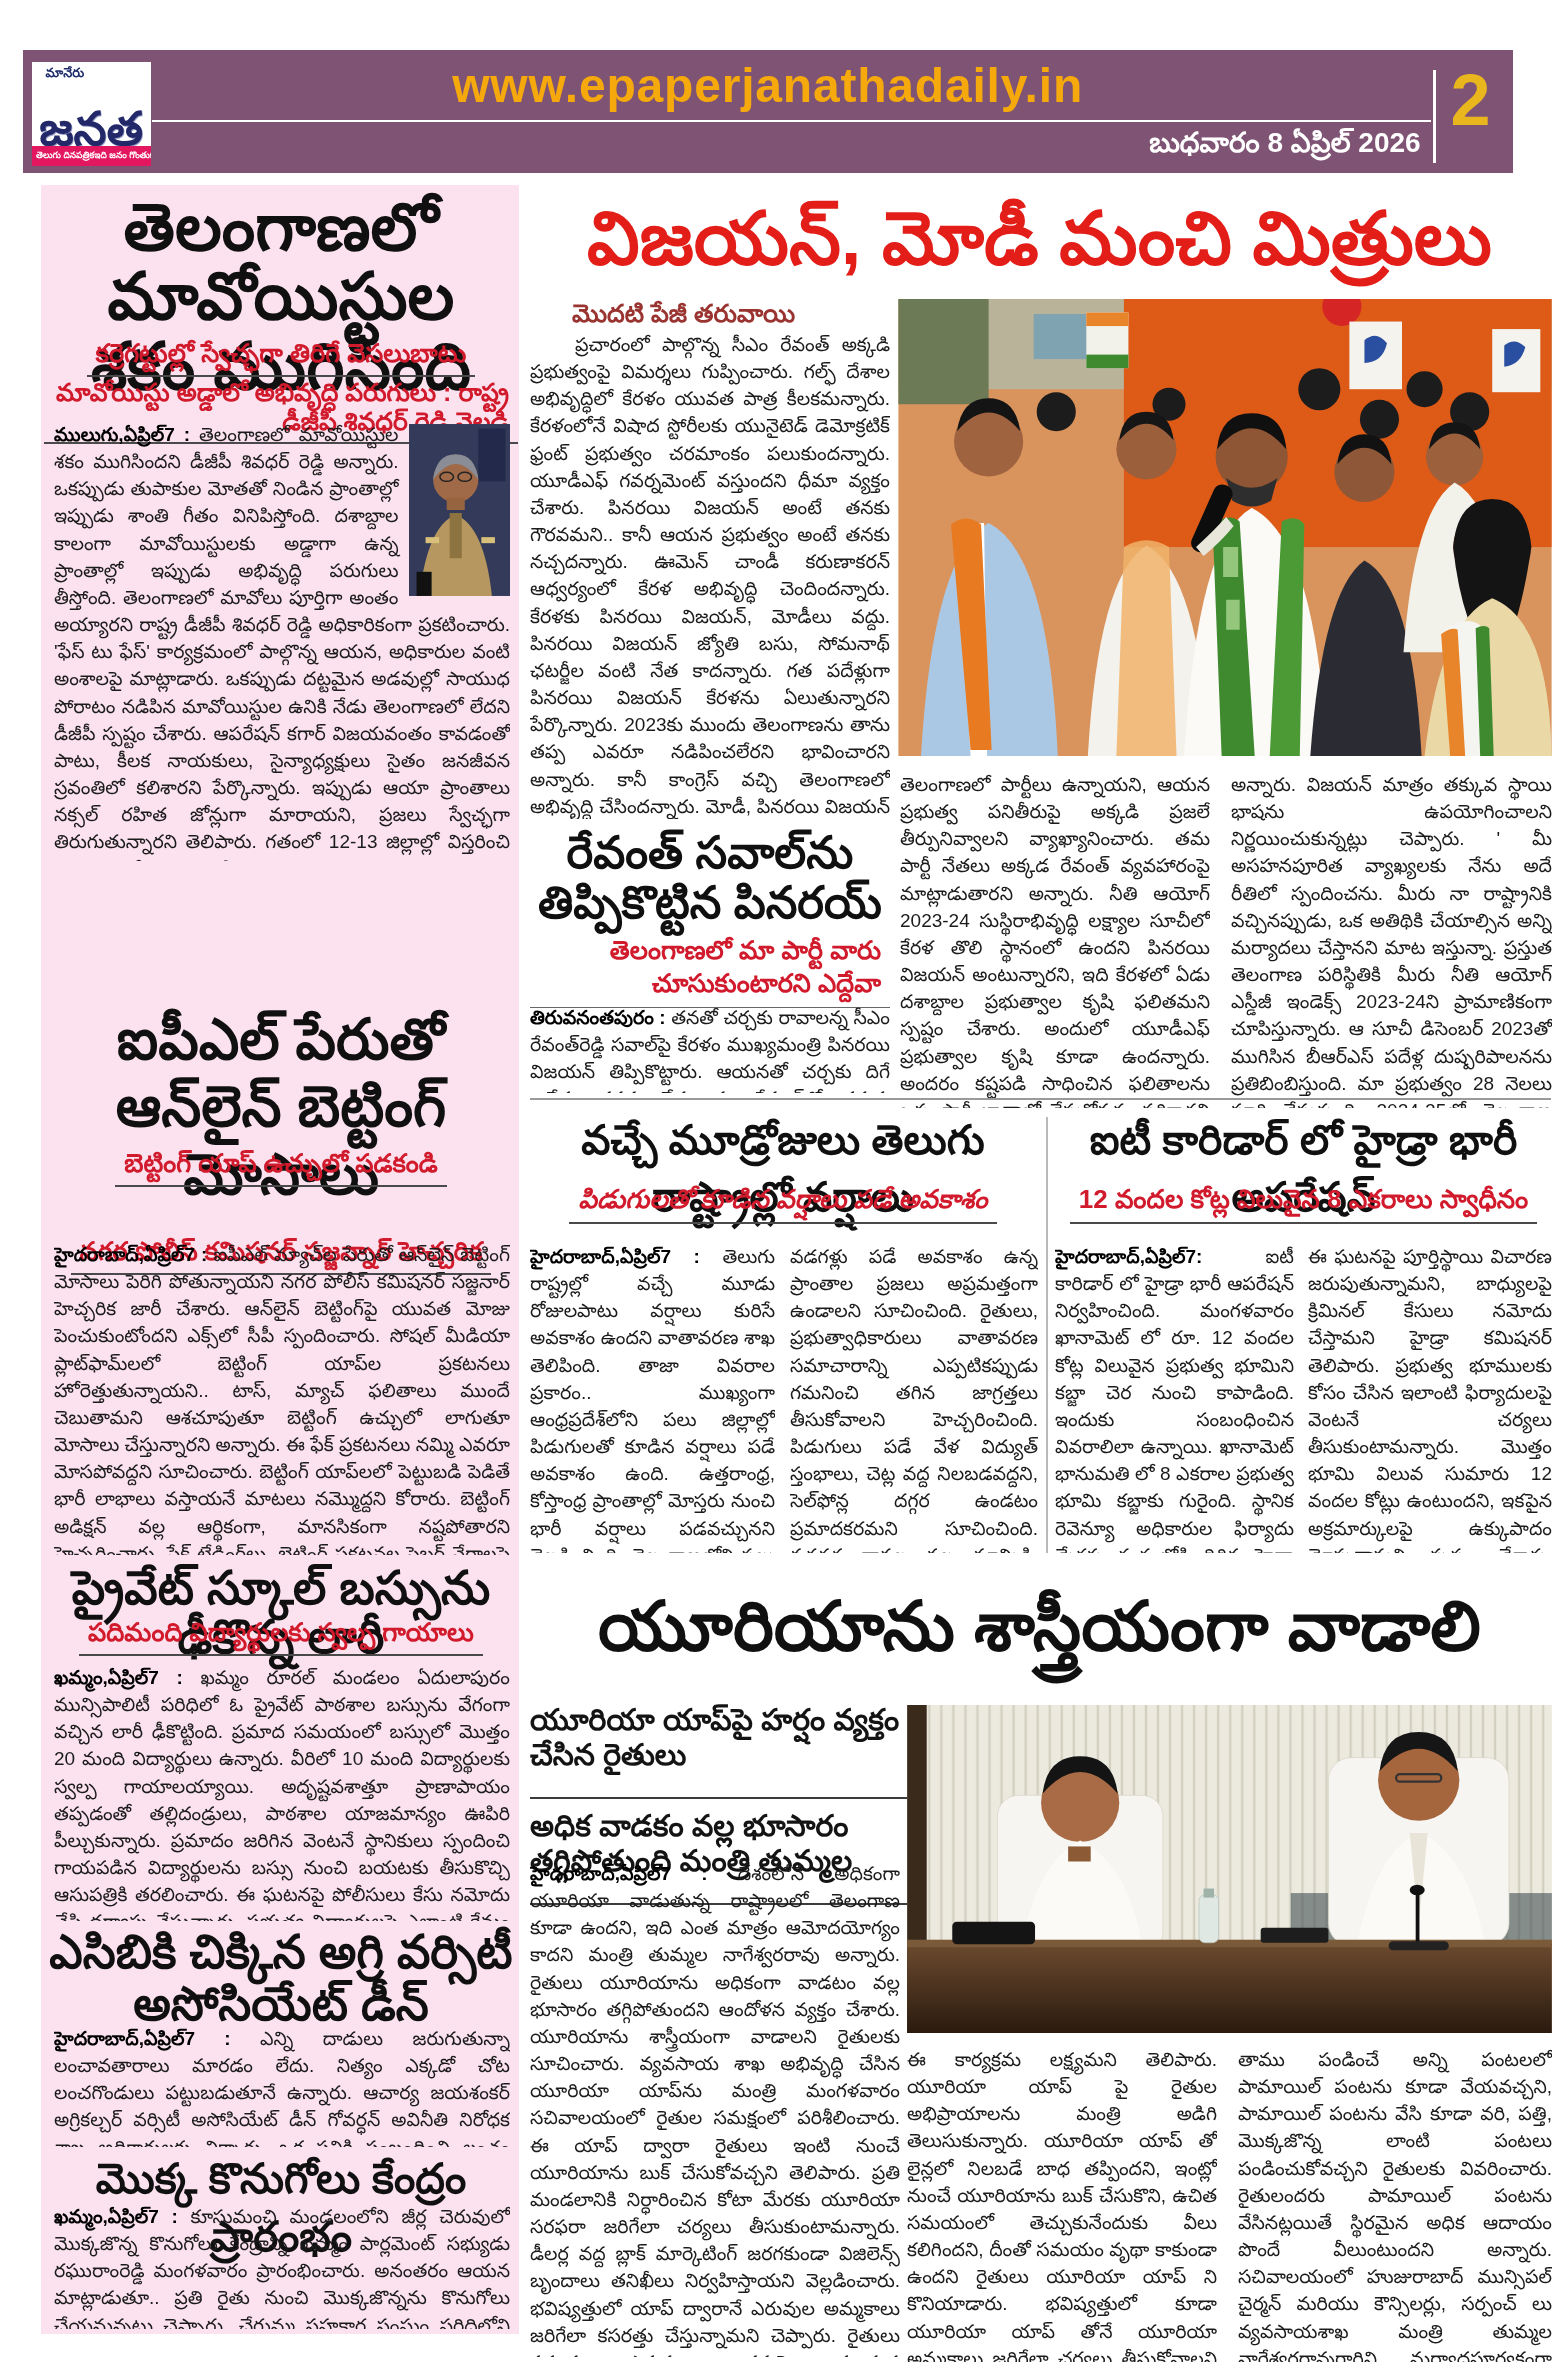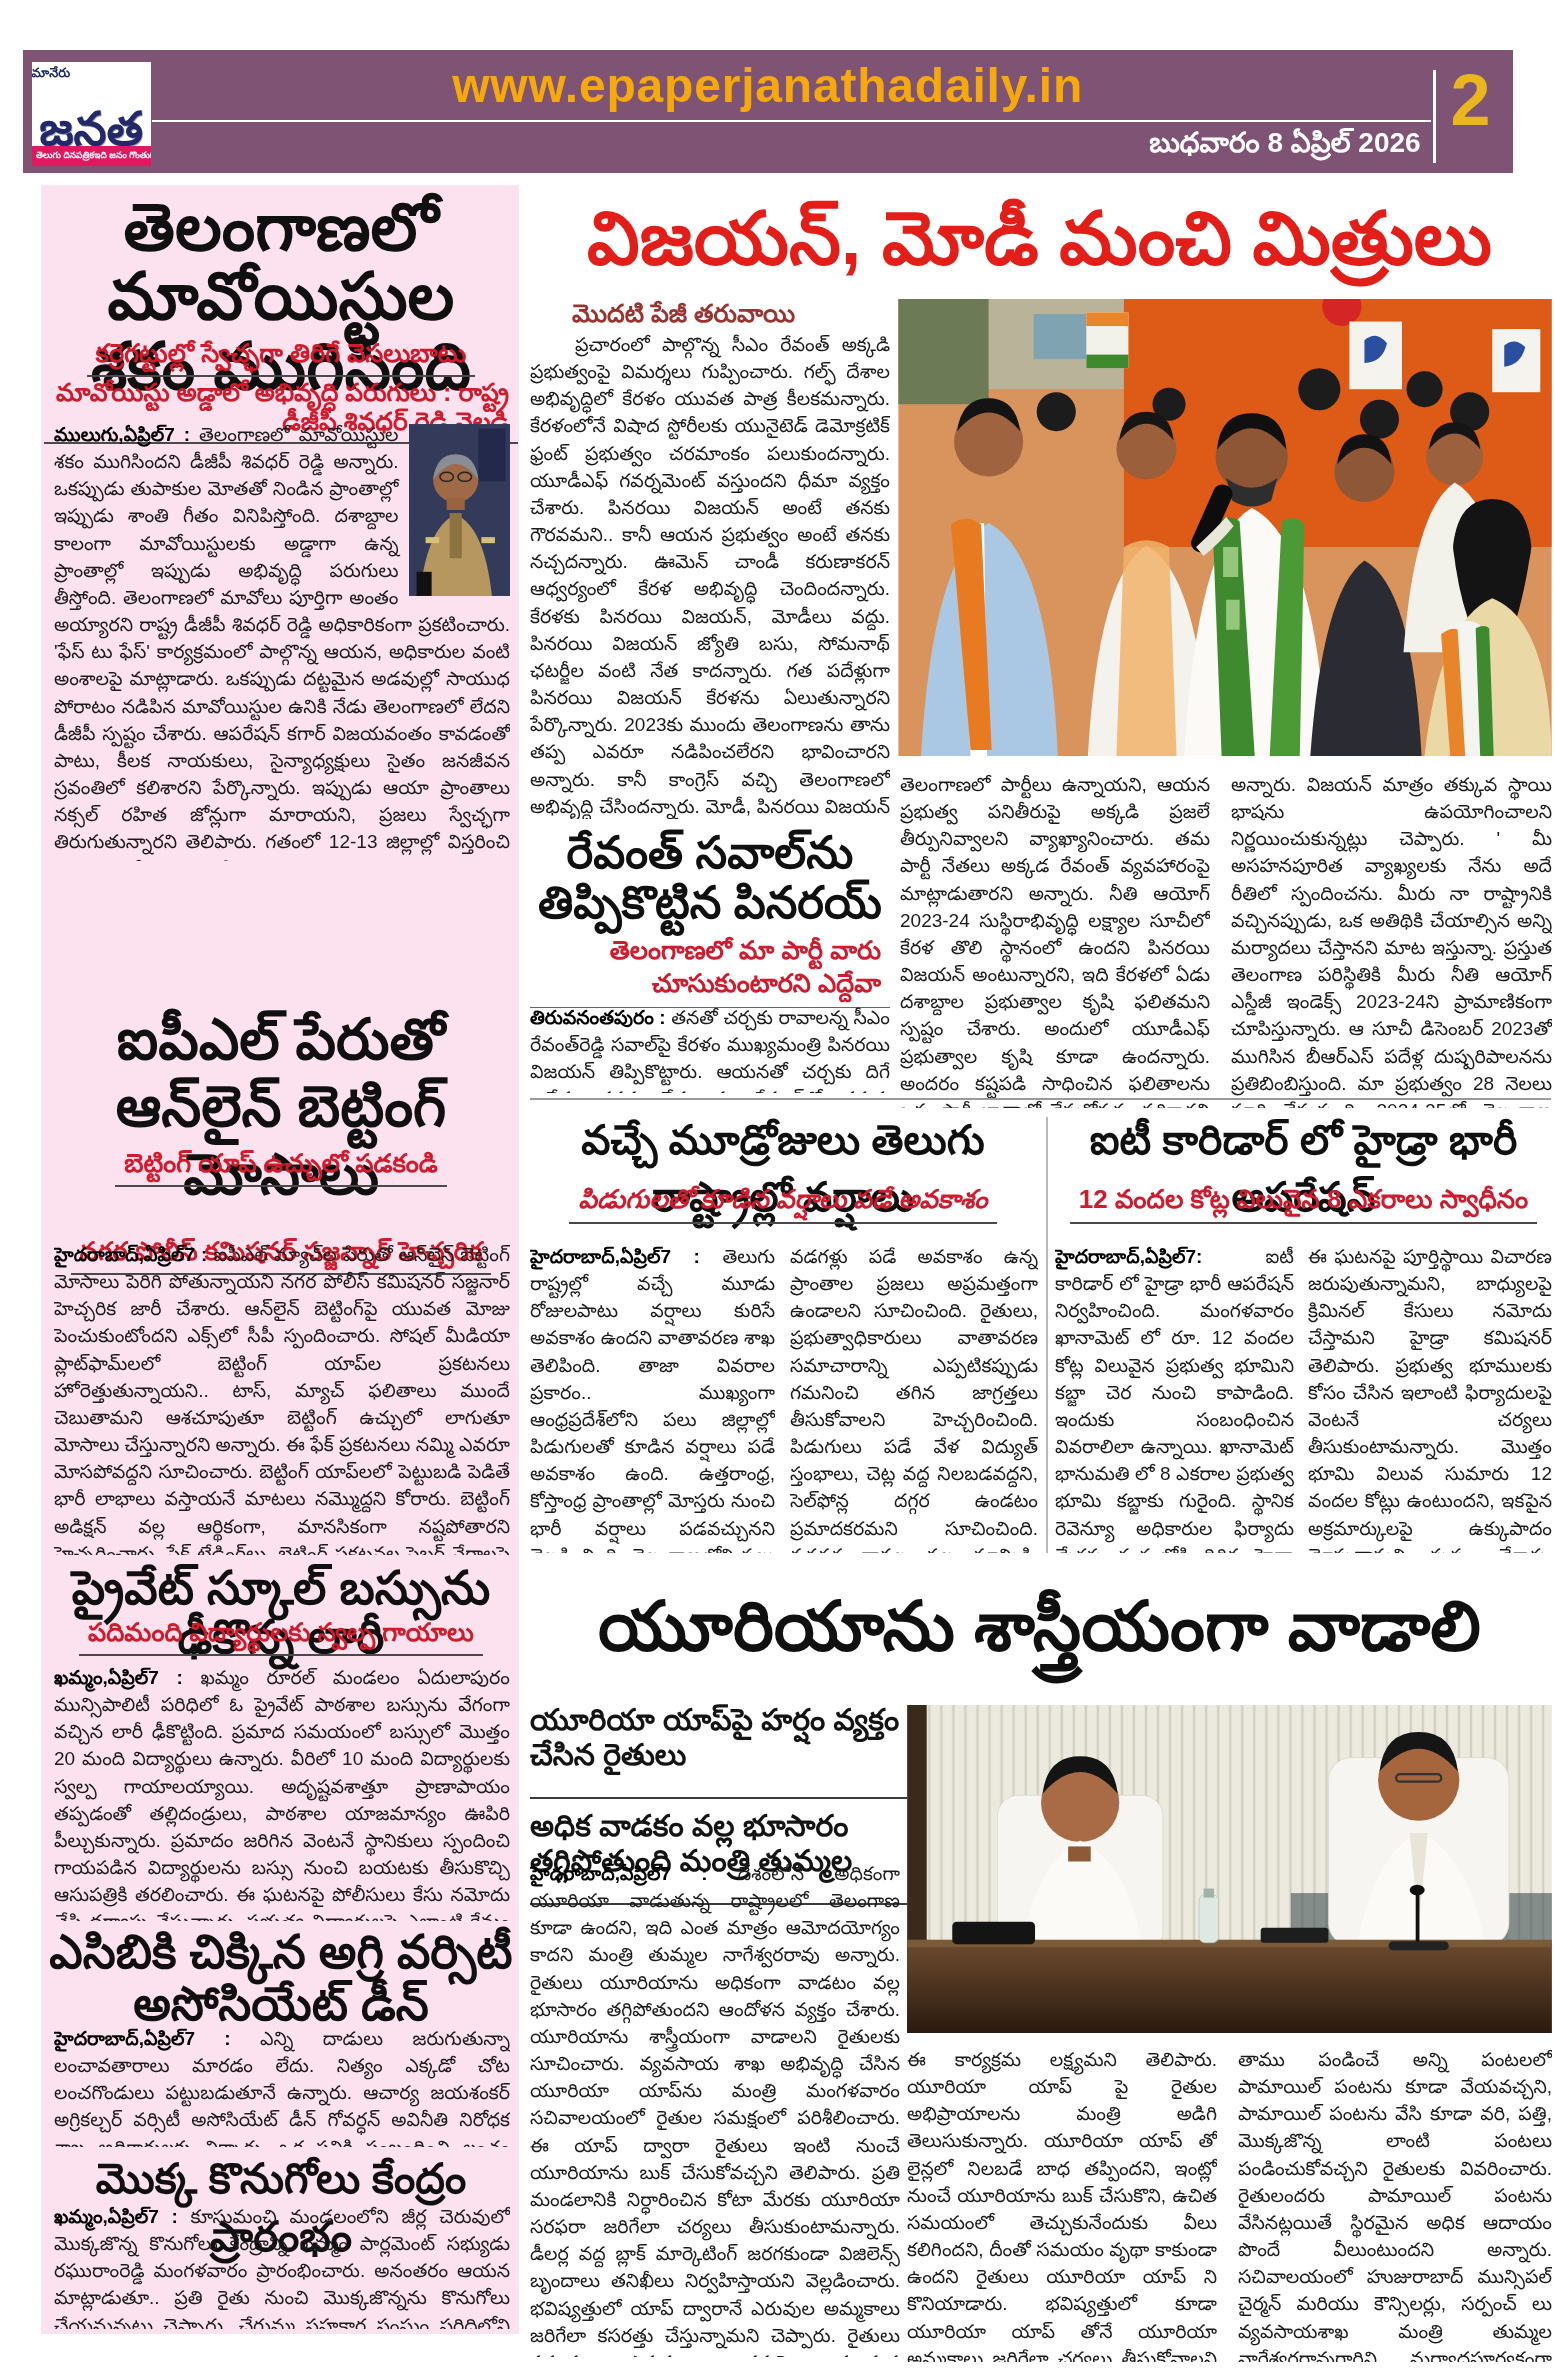--- a/index.html
+++ b/index.html
@@ -2,21 +2,21 @@
 <html lang="te" style="font-size:12px"><head>
 <meta charset="utf-8">
 <style>
   html,body{margin:0;padding:0;background:#ffffff;}
   #page{position:relative;width:1555px;height:2377px;background:#ffffff;overflow:hidden;
         font-family:"Liberation Sans","DejaVu Sans",sans-serif;color:#1a1a1a;}
   .abs{position:absolute;}
   
   #banner{left:22.6px;top:50px;width:1490px;height:123px;background:#7e5373;}
   #logo{left:9px;top:12px;width:119px;height:104px;background:#ffffff;overflow:hidden;}
-  #logo .ltop{font-size:12.8px;font-weight:bold;color:#1d2a6b;padding:3px 0 0 0;}
+  #logo .ltop{font-size:12.8px;font-weight:bold;color:#1d2a6b;padding:3px 0 0 14px;}
   #logo .lname{font-size:47px;font-weight:bold;color:#232968;text-align:center;line-height:.95;
                text-shadow:0.8px 0.8px 0 #9aa0c8;margin-top:24px;}
   #logo .lstrip{position:absolute;left:0;right:0;bottom:0;height:20.3px;background:#e3175f;
                 display:flex;justify-content:space-between;align-items:center;padding:0 4.5px;}
   #logo .lstrip span{font-size:9px;color:#ffffff;font-weight:bold;white-space:nowrap;}
   #site-url{left:0;right:0;top:7.5px;text-align:center;font-size:48px;font-weight:bold;
             color:#f6a90c;letter-spacing:0.8px;}
   #head-rule{left:129px;top:70px;height:2.3px;background:#ffffff;width:1279px;}
   #head-date{right:92px;top:77px;font-size:28px;font-weight:bold;color:#ffffff;}
   #head-vline{right:77px;top:19.6px;height:93px;width:2.3px;background:#ffffff;}

